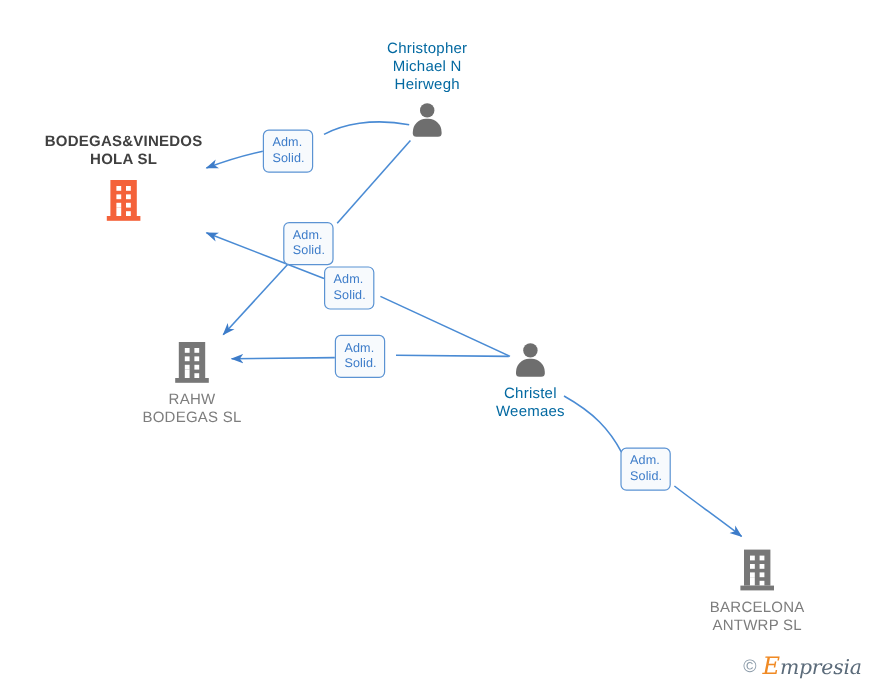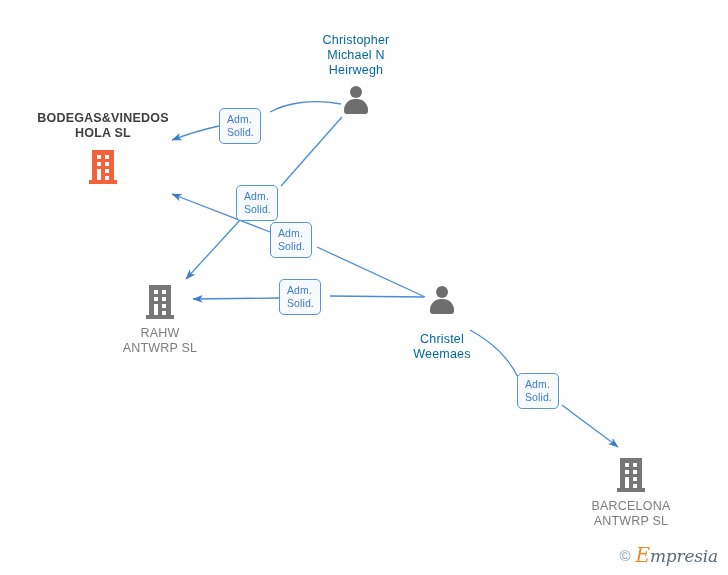--- a/index.html
+++ b/index.html
@@ -229,31 +229,31 @@
         <div class="win" style="left:8px;  top:12px;"></div>
         <div class="win" style="left:16px; top:12px;"></div>
         <div class="win" style="left:8px;  top:19px;"></div>
         <div class="win" style="left:16px; top:19px;"></div>
         <div class="door"></div>
         <div class="win" style="left:16px; top:26px; height:4px;"></div>
         <div class="base"></div>
       </div>
     </div>
     <div class="node-label company" style="margin-top:7px;">RAHW
-ANTWRP  SL</div>
+BODEGAS  SL</div>
   </div>
 
   <div class="node" style="left:442px; top:285px;">
     <div class="node-icon">
       <div class="person">
         <div class="head"></div>
         <div class="torso"></div>
       </div>
     </div>
-    <div class="node-label" style="margin-top:17px;">Christel
+    <div class="node-label" style="margin-top:6px;">Christel
 Weemaes</div>
   </div>
 
   <div class="node" style="left:631px; top:458px;">
     <div class="node-icon">
       <div class="bld gray">
         <div class="body"></div>
         <div class="win" style="left:8px;  top:5px;"></div>
         <div class="win" style="left:16px; top:5px;"></div>
         <div class="win" style="left:8px;  top:12px;"></div>

